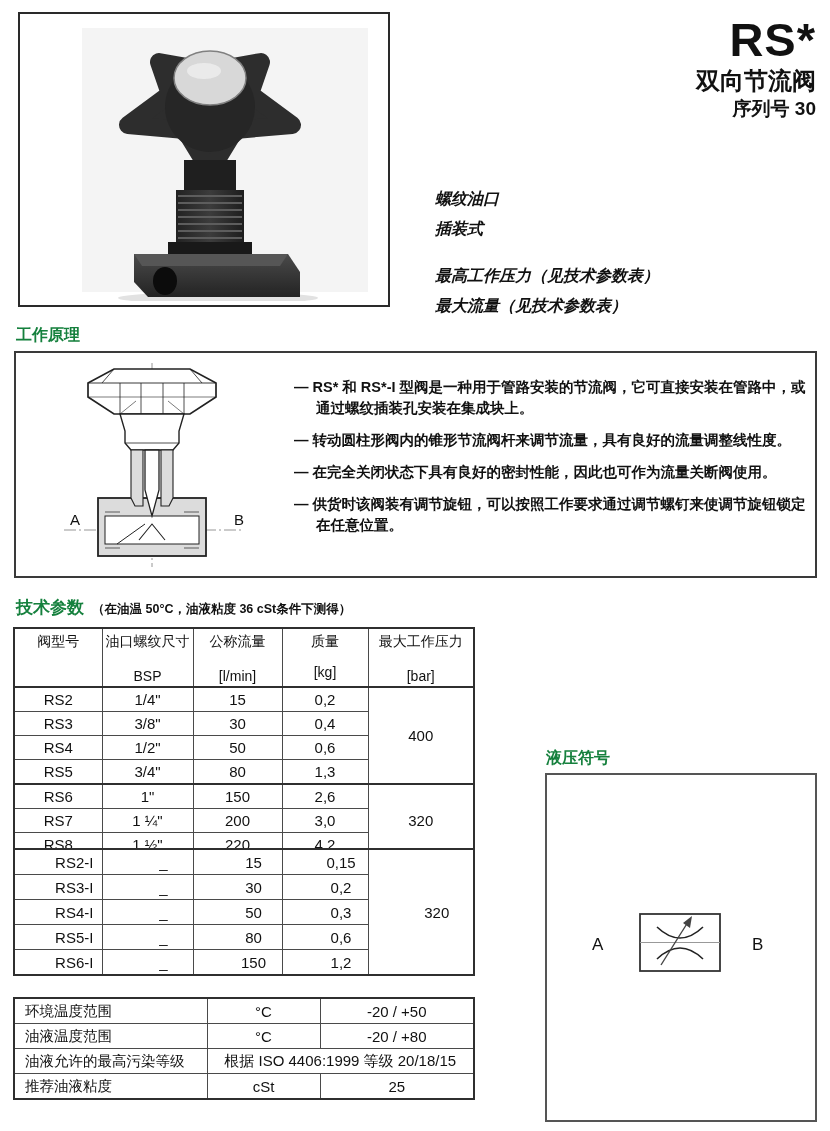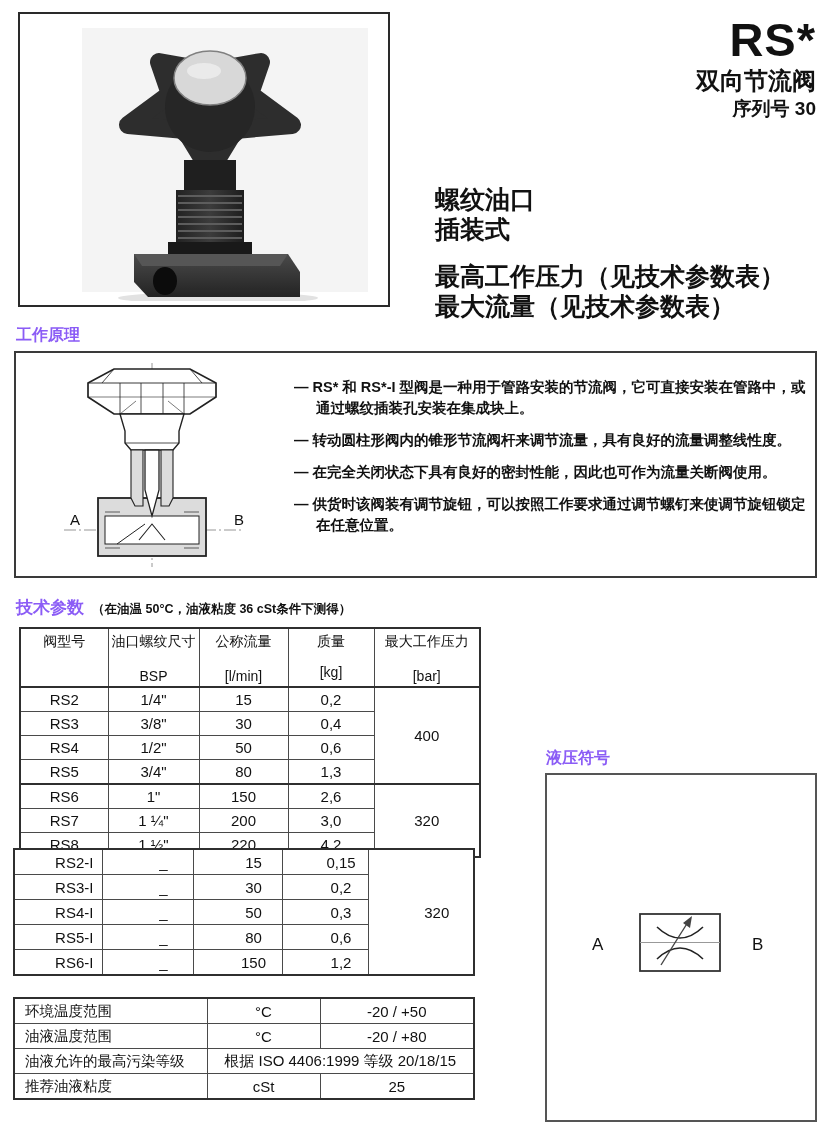--- a/index.html
+++ b/index.html
@@ -10,25 +10,25 @@
   
   .photo-box{left:18px;top:12px;width:368px;height:291px;border:2px solid #2a2a2a;background:#fff;}
 
   
   .title-block{right:14px;top:16px;text-align:right;line-height:1;}
   .title-rs{font-size:47px;font-weight:bold;letter-spacing:1px;}
   .title-sub{font-size:24px;font-weight:bold;margin-top:6px;}
   .title-series{font-size:19px;font-weight:bold;margin-top:6px;}
 
   
-  .intro-block{left:435px;top:184px;font-size:25px;font-weight:bold;line-height:30px;}
+  .intro-block{left:435px;top:184px;font-size:16px;font-weight:bold;line-height:30px;font-style:italic;}
   .intro-gap{height:17px;}
 
   
-  .sec-heading{font-weight:bold;font-size:16px;color:#8b5cf6;}
+  .sec-heading{font-weight:bold;font-size:16px;color:#15803d;}
   .note{font-weight:bold;font-size:12.5px;margin-left:8px;}
 
   
   .wp-box{left:14px;top:351px;width:799px;height:223px;border:2px solid #3a3a3a;background:#fff;}
   .wp-diagram{position:absolute;left:46px;top:8px;}
   .wp-bullets{position:absolute;left:278px;top:24px;width:512px;font-size:14.5px;font-weight:bold;line-height:21px;}
   .bullet{padding-left:22px;text-indent:-22px;margin-bottom:11px;}
 
   
   .spec-table{border-collapse:collapse;table-layout:fixed;background:#fff;border:2px solid #2f2f2f;}
@@ -151,21 +151,21 @@
       <div class="bullet">— 转动圆柱形阀内的锥形节流阀杆来调节流量，具有良好的流量调整线性度。</div>
       <div class="bullet">— 在完全关闭状态下具有良好的密封性能，因此也可作为流量关断阀使用。</div>
       <div class="bullet">— 供货时该阀装有调节旋钮，可以按照工作要求通过调节螺钉来使调节旋钮锁定在任意位置。</div>
     </div>
   </div>
 
   <div class="abs" style="left:16px;top:596px;">
     <span class="sec-heading" style="font-size:17px;">技术参数</span><span class="note">（在油温 50°C，油液粘度 36 cSt条件下测得）</span>
   </div>
 
-  <table class="abs spec-table t1" style="left:19px;top:627px;">
+  <table class="abs spec-table t1" style="left:13px;top:627px;">
     <colgroup>
         <col style="width:88px">
         <col style="width:91px">
         <col style="width:89px">
         <col style="width:86px">
         <col style="width:106px">
       </colgroup>
     <thead>
       <tr>
         <th>

